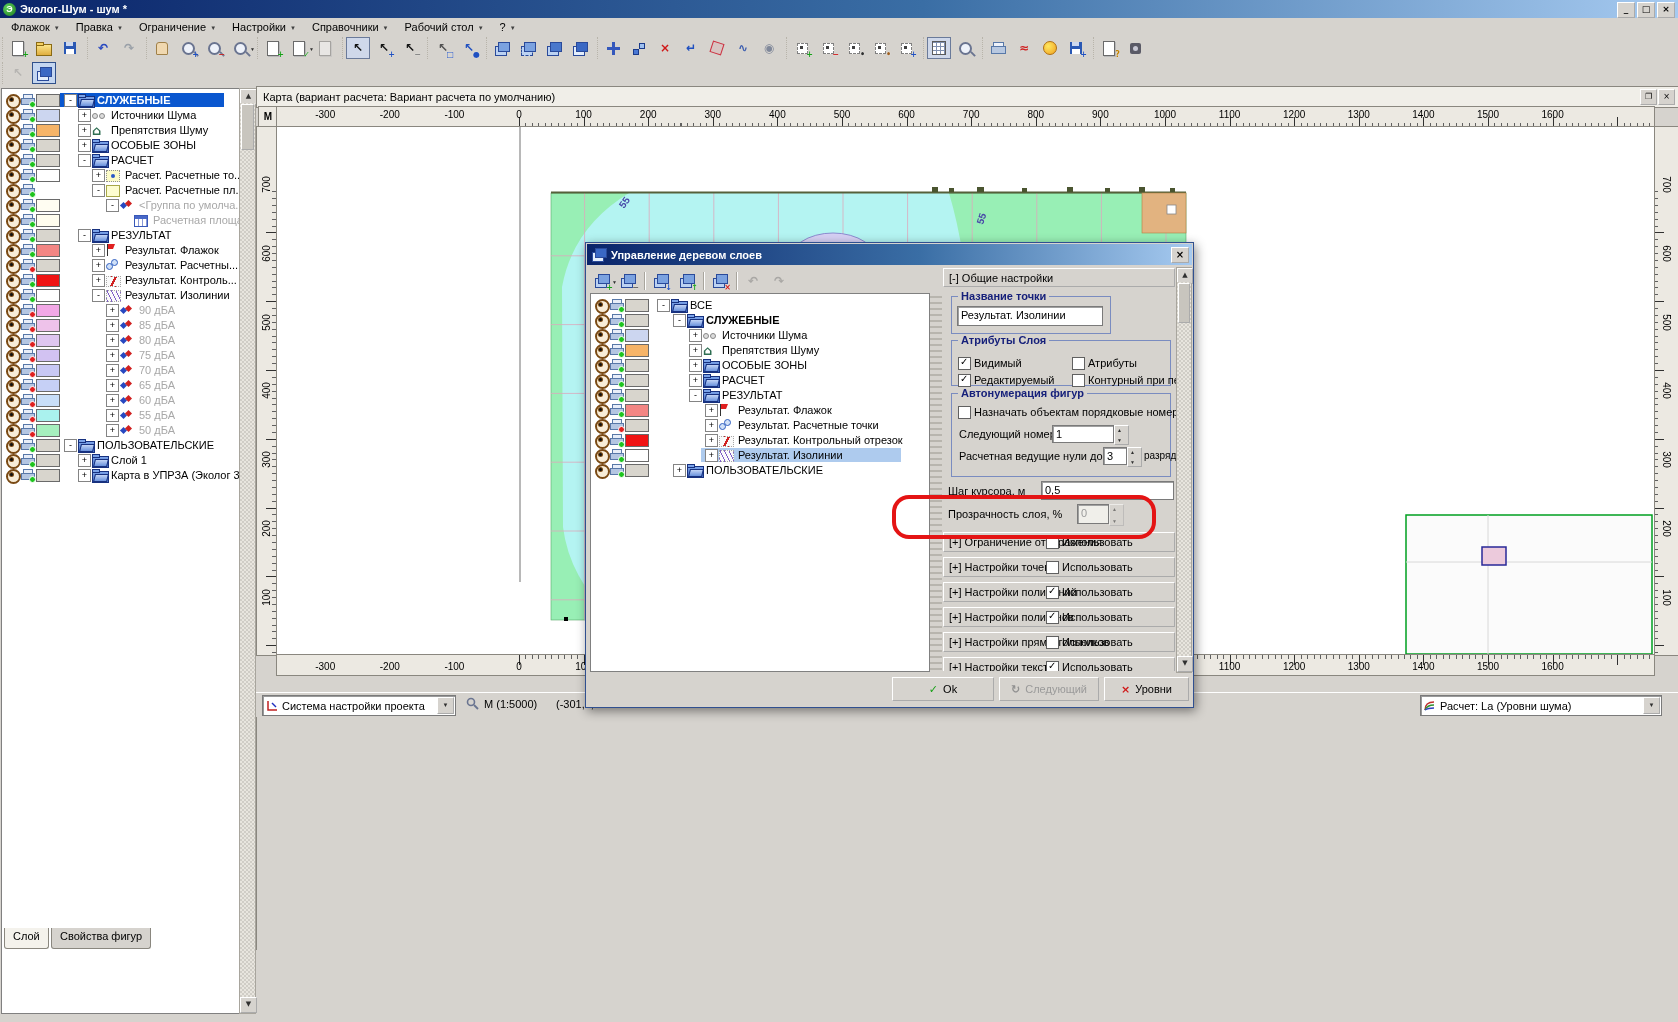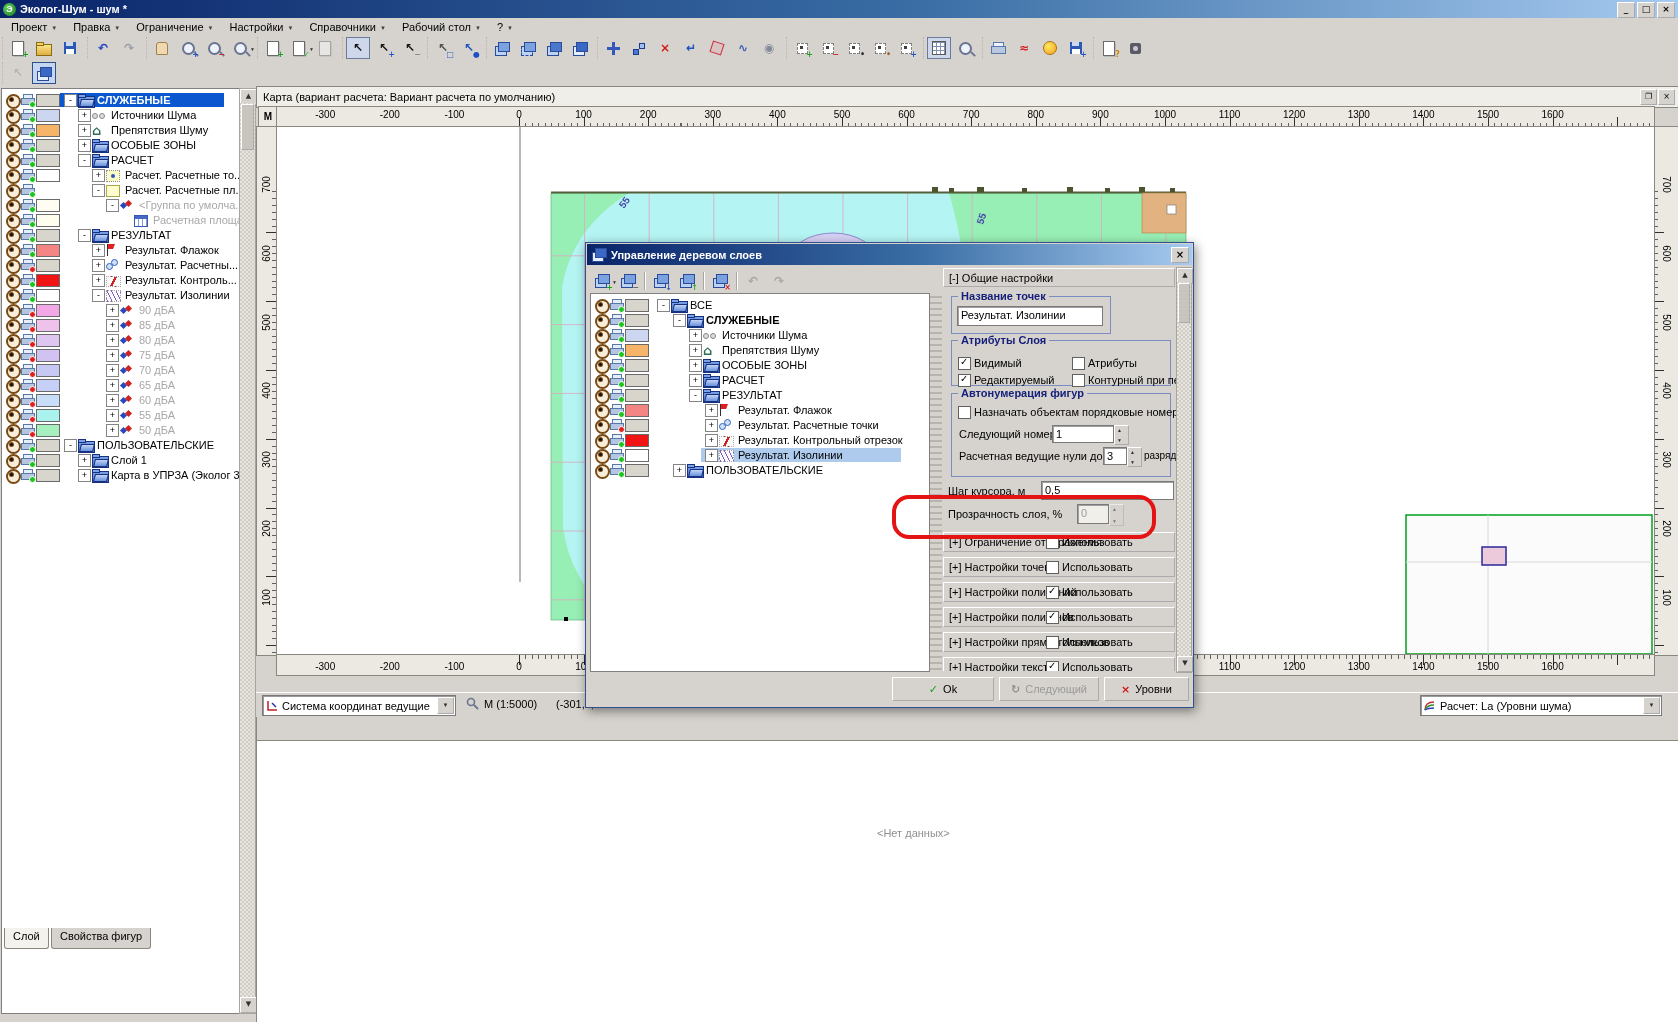--- a/index.html
+++ b/index.html
@@ -230,21 +230,21 @@
     <div id="appicon">Э</div>
     <span id="wtitle">Эколог-Шум - шум *</span>
     <div class="wbtns">
       <div class="wbtn">_</div>
       <div class="wbtn">□</div>
       <div class="wbtn">×</div>
     </div>
   </div>
 
   <div id="menubar">
-      <div class="mi"><span>Проект</span><span class="dd"></span></div>
+      <div class="mi"><span>Флажок</span><span class="dd"></span></div>
       <div class="mi"><span>Правка</span><span class="dd"></span></div>
       <div class="mi"><span>Ограничение</span><span class="dd"></span></div>
       <div class="mi"><span>Настройки</span><span class="dd"></span></div>
       <div class="mi"><span>Справочники</span><span class="dd"></span></div>
       <div class="mi"><span>Рабочий стол</span><span class="dd"></span></div>
       <div class="mi"><span>?</span><span class="dd"></span></div>
     </div>
   <div id="tb1">
       <div class="tbgrp">
         <div class="tbtn">
@@ -916,44 +916,41 @@
         <span class="rnum " style="left: 1275.6px;">1600</span>
       </div>
   </div>
 
   <div id="statusbar">
     <div class="combo" style="left:6px;top:2px;width:192px">
       <svg width="12" height="12" style="margin-left:3px">
         <path d="M2,1 L2,10 L11,10" stroke="#c02020" fill="none" stroke-width="1.5"></path>
         <path d="M6,3 L10,7" stroke="#2030c0" stroke-width="1.5"></path>
       </svg>
-      <span class="txt">Система координат ведущие</span>
+      <span class="txt">Система настройки проекта</span>
       <div class="cdd"></div>
     </div>
     <svg width="13" height="13" style="position:absolute;left:210px;top:4px">
       <circle cx="5" cy="5" r="3.5" fill="none" stroke="#6a7490" stroke-width="1.6"></circle>
       <line x1="8" y1="8" x2="12" y2="12" stroke="#6a7490" stroke-width="1.8"></line>
     </svg>
     <span class="abs nw" style="left:228px;top:5px">М (1:5000)</span>
     <span class="abs nw" style="left:300px;top:5px">(-301,5;</span>
     <div class="scrib" style="left:345px;top:5px;width:68px;height:9px"></div>
     <div class="combo" style="left:1164px;top:2px;width:240px">
       <svg width="13" height="13" style="margin-left:2px">
         <path d="M2,11 Q2,3 11,3" fill="none" stroke="#c03030" stroke-width="1.3"></path>
         <path d="M2,11 Q4,6 11,6" fill="none" stroke="#309030" stroke-width="1.3"></path>
         <path d="M2,11 Q5,9 11,9" fill="none" stroke="#3040c0" stroke-width="1.3"></path>
       </svg>
       <span class="txt">Расчет: La (Уровни шума)</span>
       <div class="cdd"></div>
     </div>
   </div>
 
-  <div id="datapanel">
-    <div id="nodata">&lt;Нет данных&gt;</div>
-  </div>
 
   <div id="dialog">
     <div id="dtitle">
       <span class="icw">
           <span class="ik-layers v4"></span>
         </span>
       <span>Управление деревом слоев</span>
       <div id="dclose">×</div>
     </div>
     <div id="dtoolbar">
@@ -1125,21 +1122,21 @@
           <span class="lbl" style="left: 115px;">ПОЛЬЗОВАТЕЛЬСКИЕ</span>
         </div>
       </div>
     <div id="dsplit"></div>
 
     <div id="dpanel">
       <div class="hdrbar" style="top:1px">
         <span>[-] Общие настройки</span>
       </div>
       <div class="gb" style="left:8px;top:29px;width:158px;height:36px">
-        <span class="gbt">Название точек</span>
+        <span class="gbt">Название точки</span>
         <div class="fld" style="left:5px;top:9px;width:146px;height:20px">Результат. Изолинии</div>
       </div>
       <div class="gb" style="left:8px;top:73px;width:218px;height:44px">
         <span class="gbt">Атрибуты Слоя</span>
         <div id="attrchecks">
             <div class="cb ck" style="left: 6px; top: 16px;"></div>
             <span class="abs nw" style="left: 22px; top: 16px;">Видимый</span>
             <div class="cb" style="left: 120px; top: 16px;"></div>
             <span class="abs nw" style="left: 136px; top: 16px;">Атрибуты</span>
             <div class="cb ck" style="left: 6px; top: 33px;"></div>

